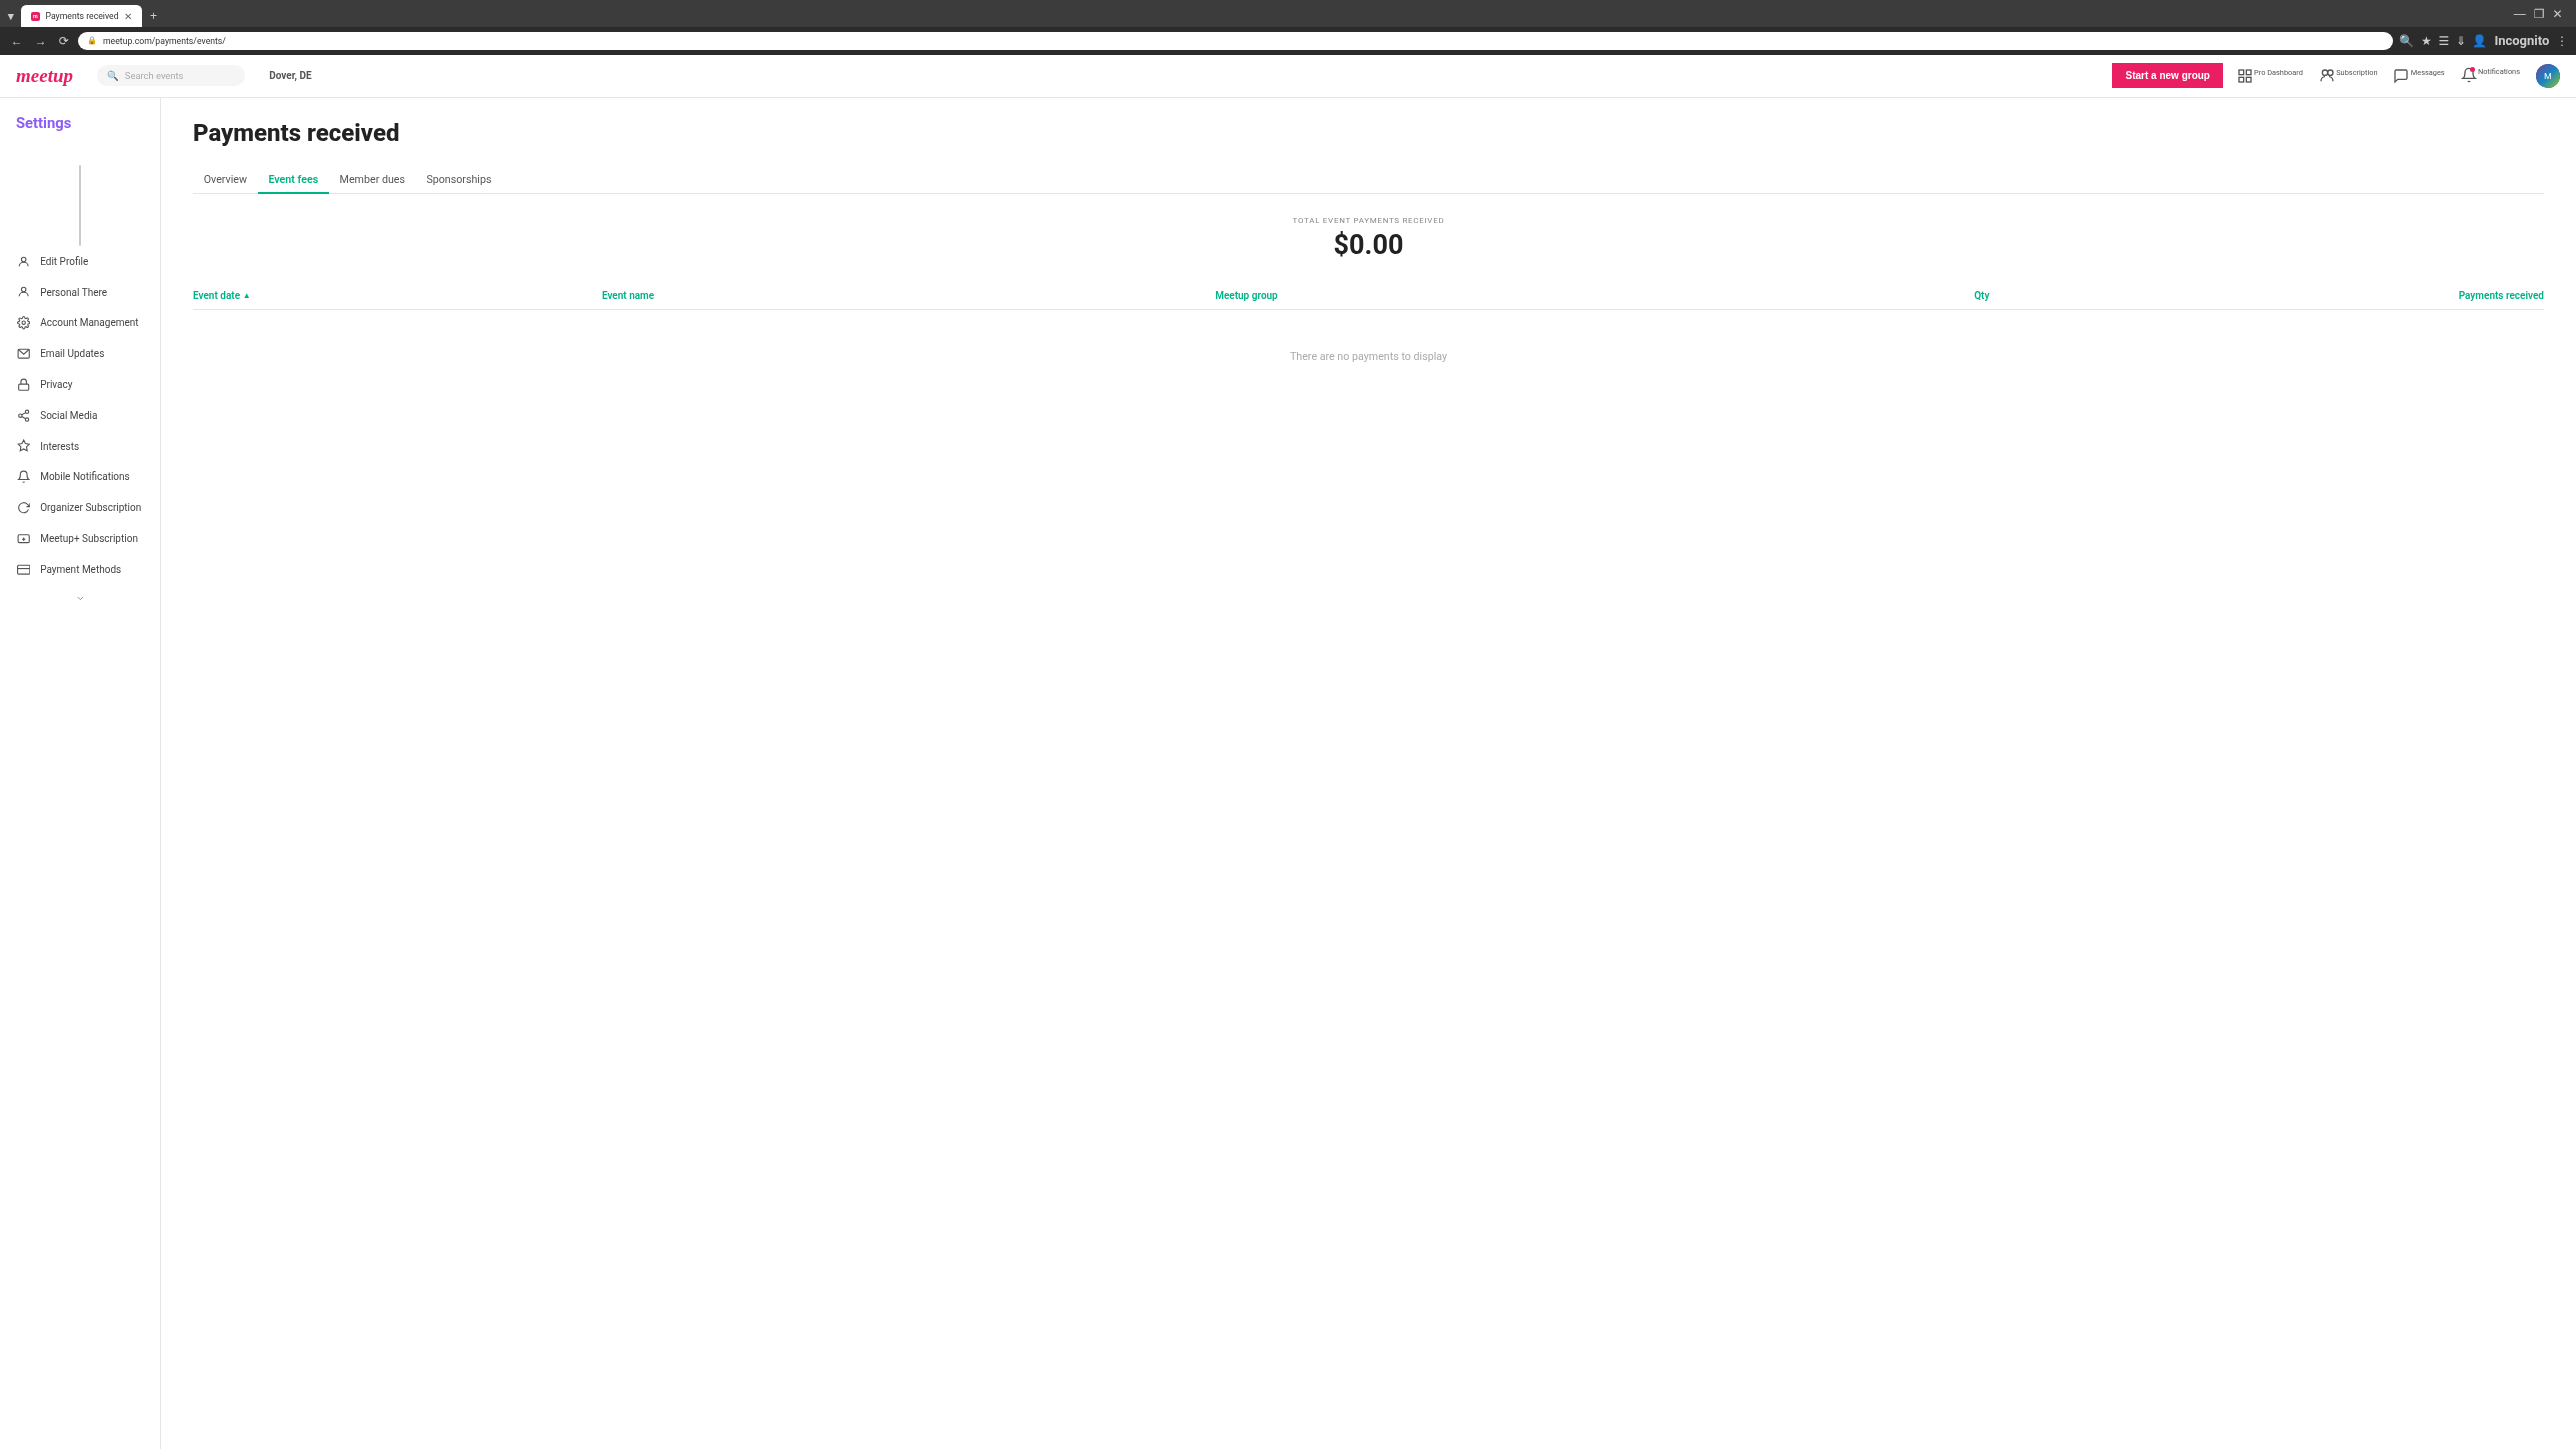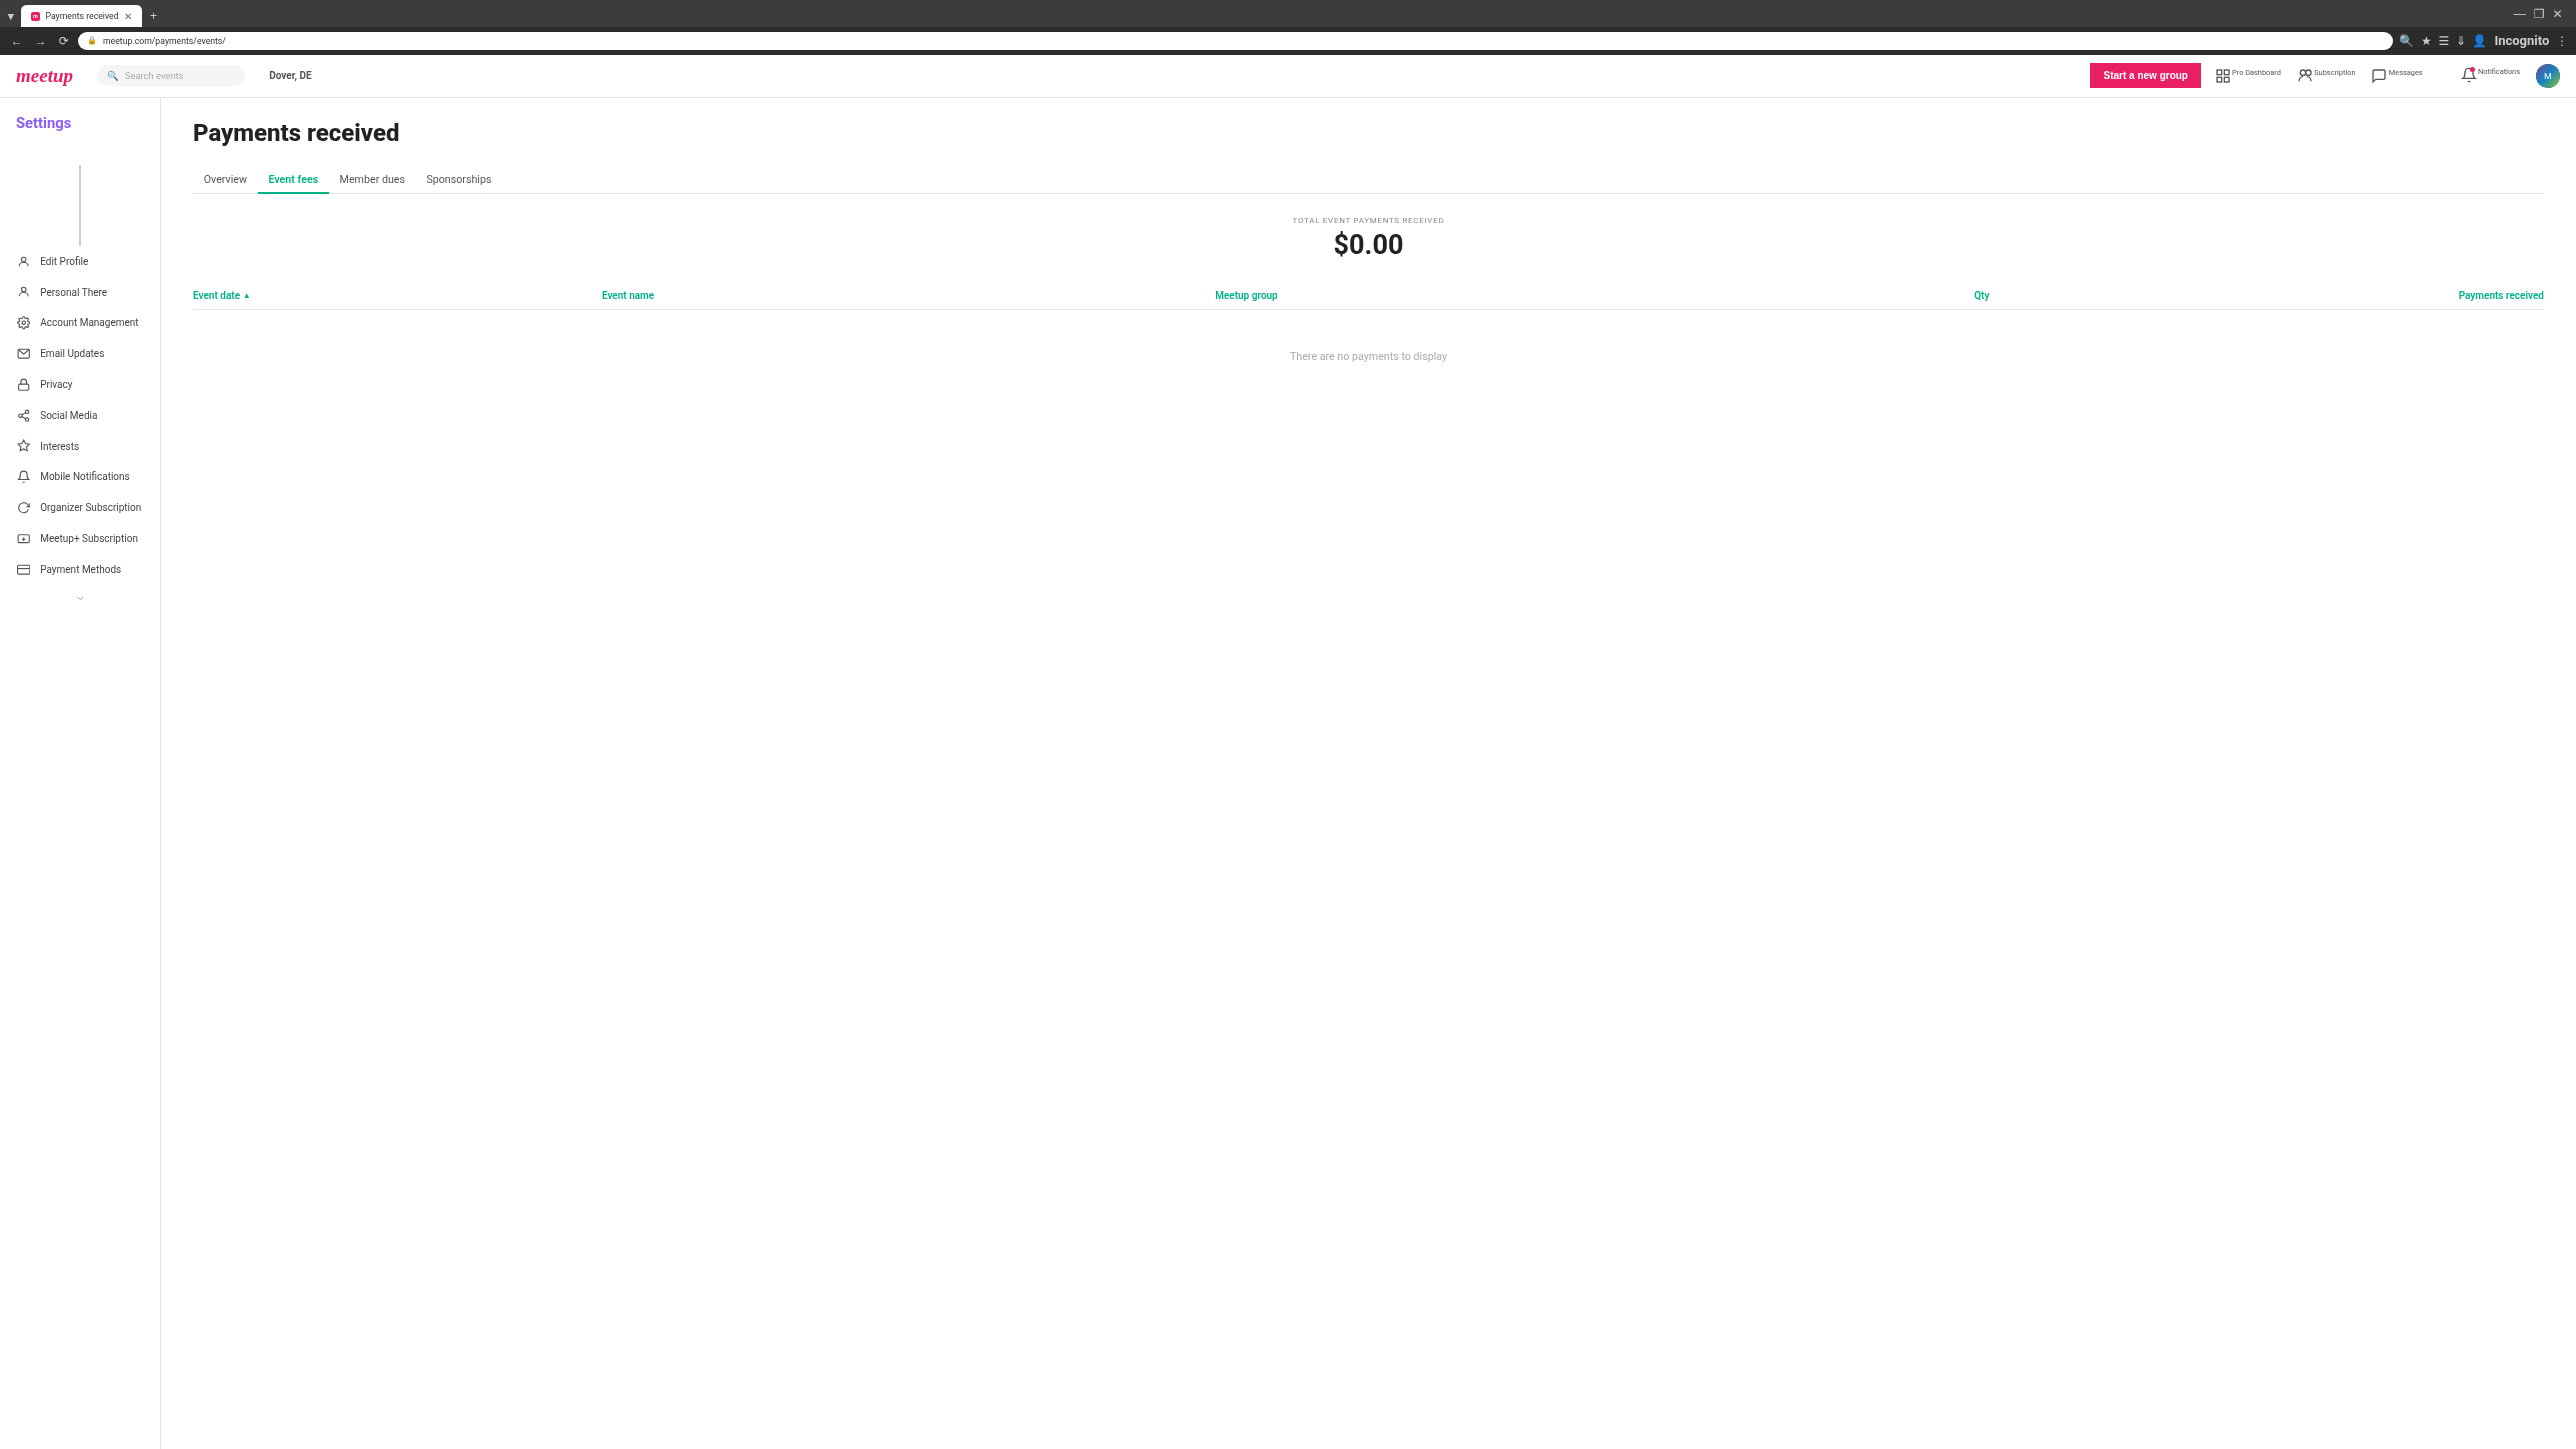--- a/index.html
+++ b/index.html
@@ -137,21 +137,21 @@
           <path d="M21 20c0-4-2.7-7-6-7"></path>
       </svg>
       <span>Subscription</span>
     </div>
     <div class="nav-icon-item">
       <svg viewBox="0 0 24 24" fill="none" stroke="currentColor" stroke-width="2">
         <path d="M21 15a2 2 0 0 1-2 2H7l-4 4V5a2 2 0 0 1 2-2h14a2 2 0 0 1 2 2z"></path>
       </svg>
       <span>Messages</span>
     </div>
-    <div class="nav-icon-item" style="position:relative;margin-left:22px;">
+    <div class="nav-icon-item" style="position:relative;">
       <div style="position:relative;">
         <svg viewBox="0 0 24 24" fill="none" stroke="currentColor" stroke-width="2">
           <path d="M18 8A6 6 0 0 0 6 8c0 7-3 9-3 9h18s-3-2-3-9"></path>
             <path d="M13.73 21a2 2 0 0 1-3.46 0"></path>
         </svg>
         <div class="notification-dot"></div>
       </div>
       <span>Notifications</span>
     </div>
     <div class="avatar">

